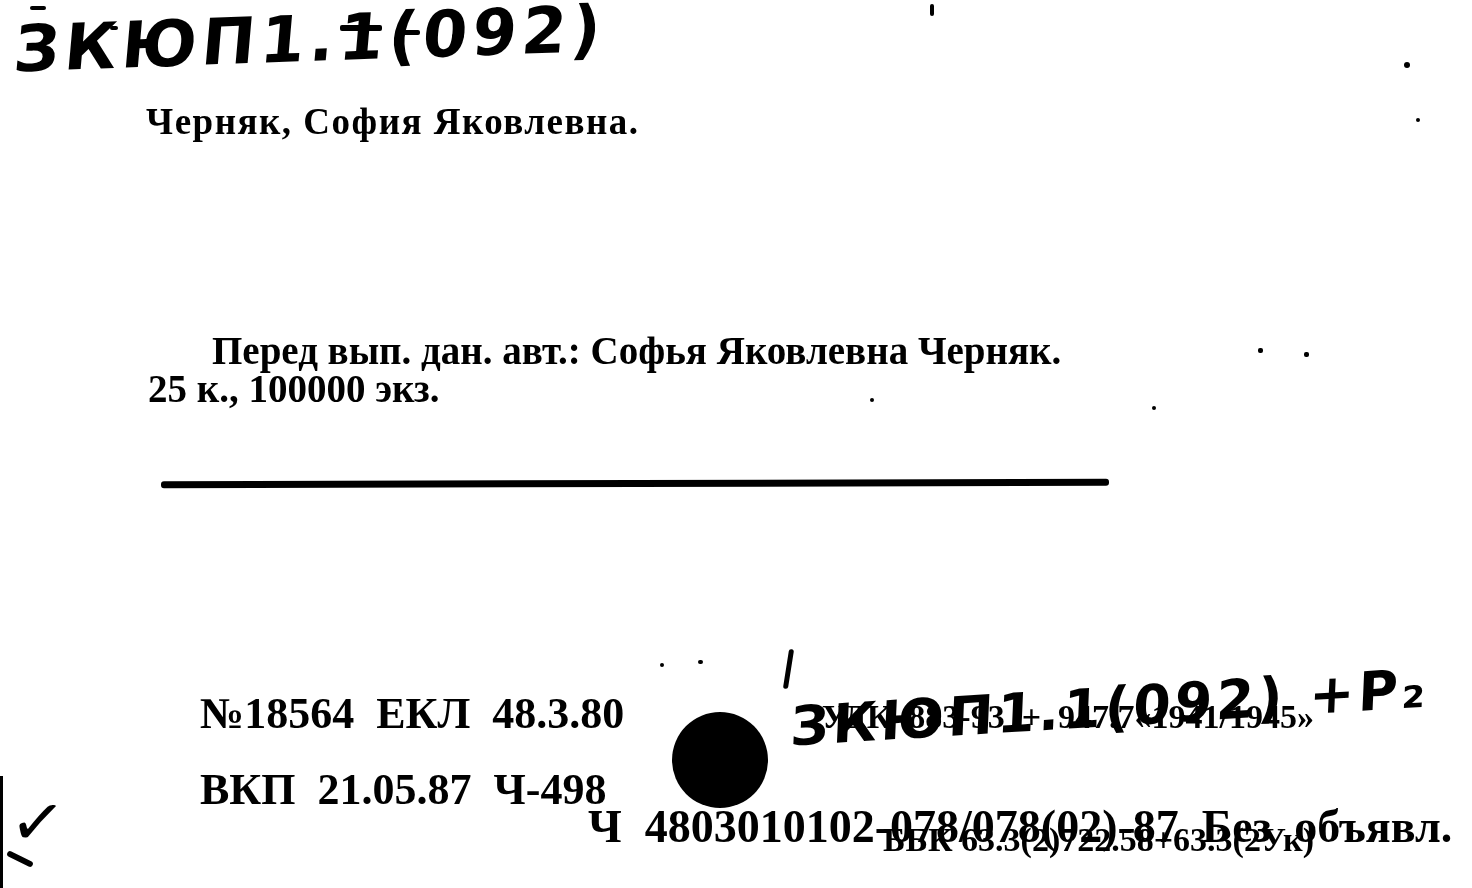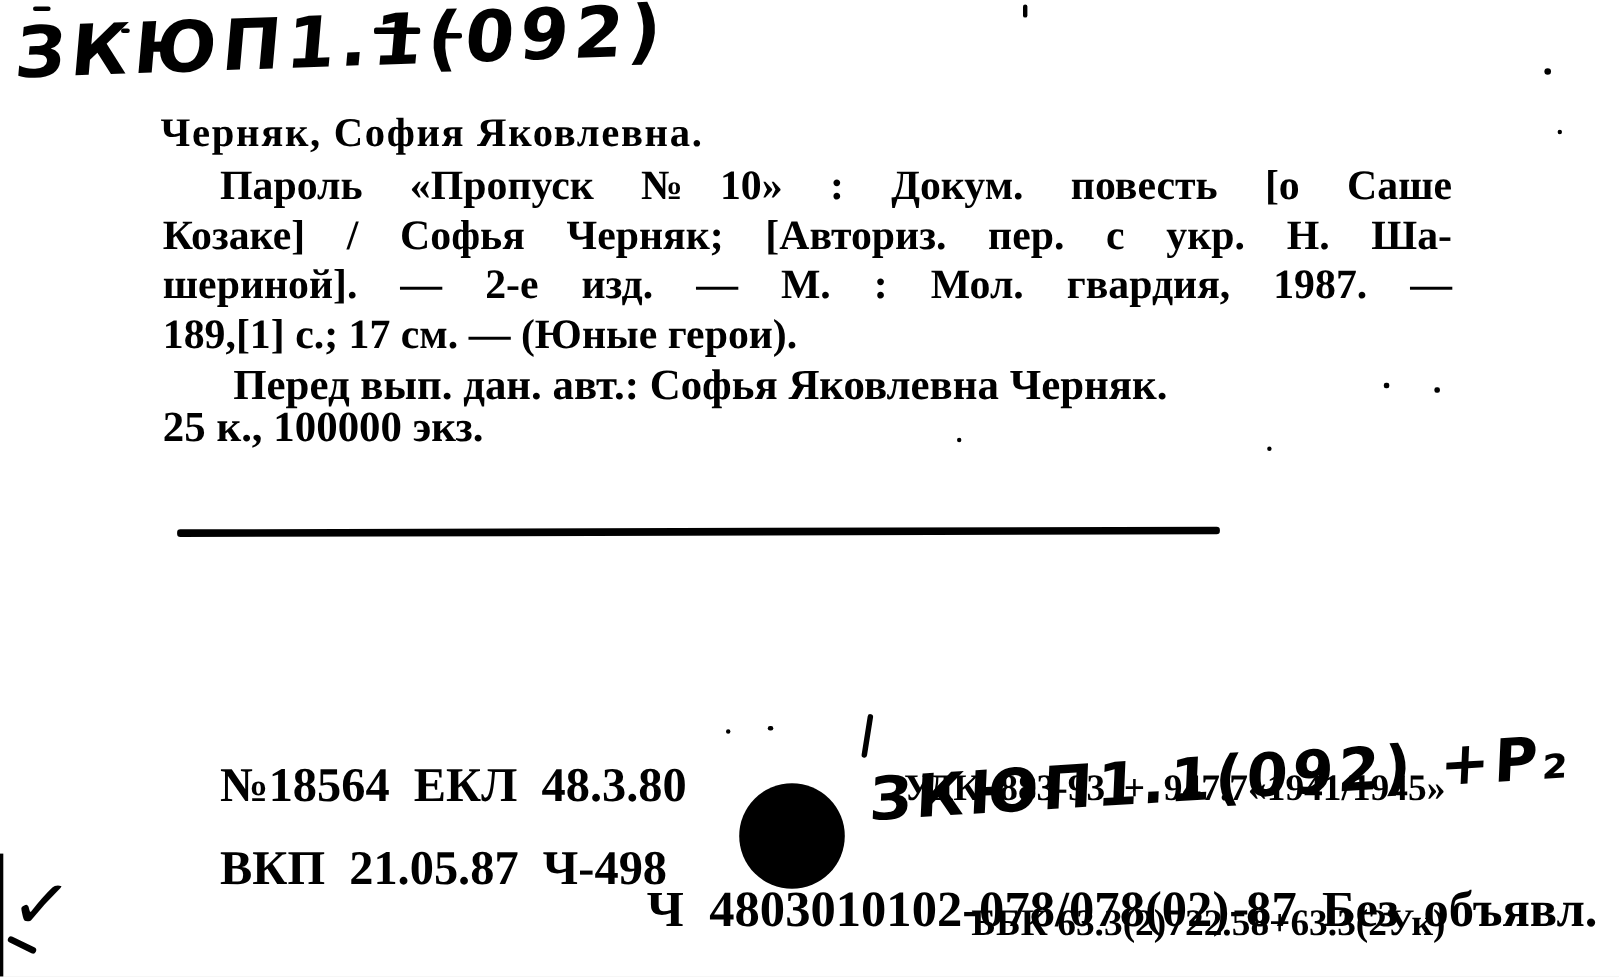--- a/index.html
+++ b/index.html
@@ -81,26 +81,20 @@
 </style>
 </head>
 <body>
 
 <div class="card">
 
   <div class="hw hw-top">ЗКЮП1.1(092)</div>
 
   <div class="heading">Черняк, София Яковлевна.</div>
 
-  <div class="block desc">
-    <div class="line jline indent1">Пароль «Пропуск №10» : Докум. повесть [о Саше</div>
-    <div class="line jline">Козаке] / Софья Черняк; [Авториз. пер. с укр. Н. Ша-</div>
-    <div class="line jline">шериной]. — 2-е изд. — М. : Мол. гвардия, 1987. —</div>
-    <div class="line">189,[1] с.; 17 см. — (Юные герои).</div>
-  </div>
 
   <div class="block notes">
     <div class="line indent2">Перед вып. дан. авт.: Софья Яковлевна Черняк.</div>
     <div class="line">25 к., 100000 экз.</div>
   </div>
 
 
   <div class="underline-mark"></div>
 
   <div class="udk-block">

